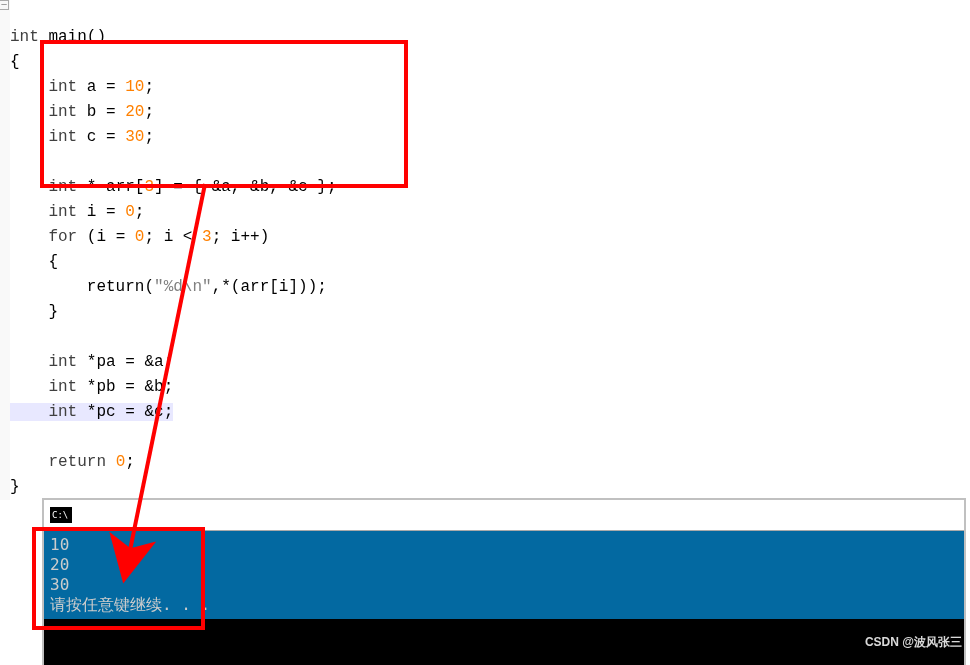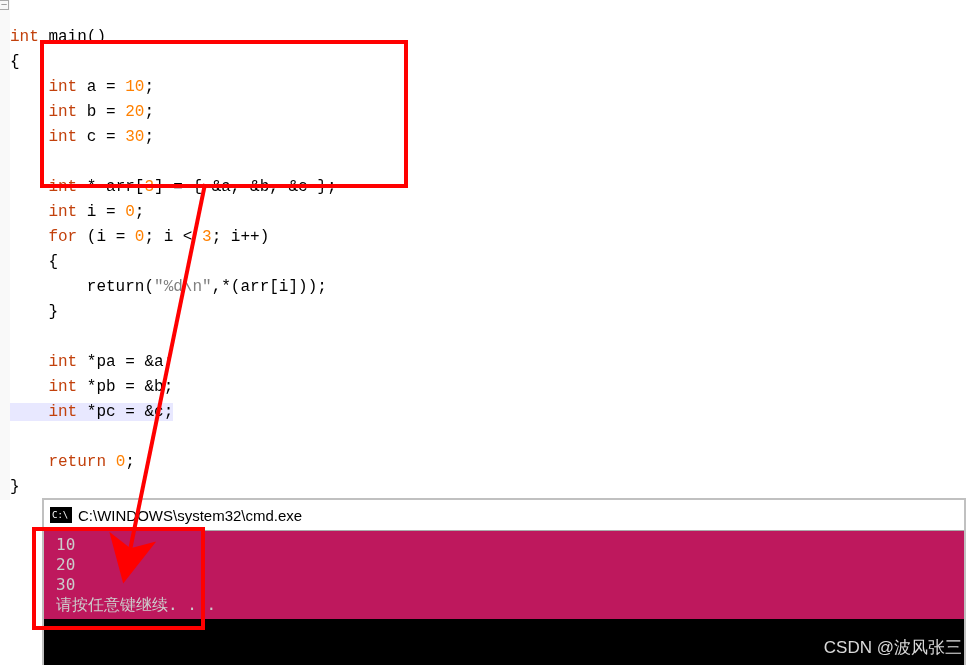--- a/index.html
+++ b/index.html
@@ -39,21 +39,21 @@
     height: 8px;
     text-align: center;
   }
   .code {
     position: relative;
     padding-left: 10px;
     line-height: 25px;
     white-space: pre;
     color: #000;
   }
-  .kw { color: #c2410c; margin-top: 32px; }
+  .kw { color: #404040; margin-top: 32px; }
   .num { color: #ff8000; }
   .str { color: #808080; }
   .line { position: relative; }
   .highlight-line {
     background: #e8e8ff;
   }
   .red-box {
     position: absolute;
     border: 4px solid #ff0000;
     pointer-events: none;
@@ -95,36 +95,37 @@
     background: #000;
     color: #fff;
     font-size: 9px;
     line-height: 16px;
     text-align: left;
     padding-left: 2px;
     margin-right: 6px;
     font-family: monospace;
   }
   .console-body {
-    padding: 4px 12px;
+    padding: 4px 6px;
     color: #cccccc;
     font-family: "SimSun", monospace;
     font-size: 16px;
     line-height: 20px;
     white-space: pre;
-    background: #be185d;
+    background: #0369a1;
   }
   .watermark {
     position: absolute;
     right: 8px;
-    bottom: 6px;
+    bottom: 14px;
     color: rgba(255,255,255,0.85);
     font-family: "Microsoft YaHei", Arial, sans-serif;
-    font-size: 17px;
+    font-size: 12px;
     pointer-events: none;
+    font-weight: bold;
   }
 </style>
 </head>
 <body>
 
 <div class="editor">
   <div class="gutter-fold">
     <span class="fold-box">−</span>
   </div>
   <div class="code">
@@ -145,21 +146,20 @@
 <span class="line"><span>    </span><span class="kw">int</span><span> *pb = &amp;b;</span></span>
 <span class="line highlight-line"><span>    </span><span class="kw">int</span><span> *pc = &amp;c;</span></span>
 <span class="line"></span>
 <span class="line"><span>    </span><span class="kw">return</span><span> </span><span class="num">0</span><span>;</span></span>
 <span class="line">}</span></div>
 </div>
 
 <div class="console-frame">
   <div class="console-titlebar">
     <span class="console-icon">C:\</span>
-    <span>C:\WINDOWS\system32\cmd.exe</span>
   </div>
   <div class="console-body"><span>10</span>
 <span>20</span>
 <span>30</span>
 <span>请按任意键继续. . .</span></div>
 
 </div>
 
 <div id="box1" class="red-box"></div>
 <div id="box2" class="red-box"></div>

